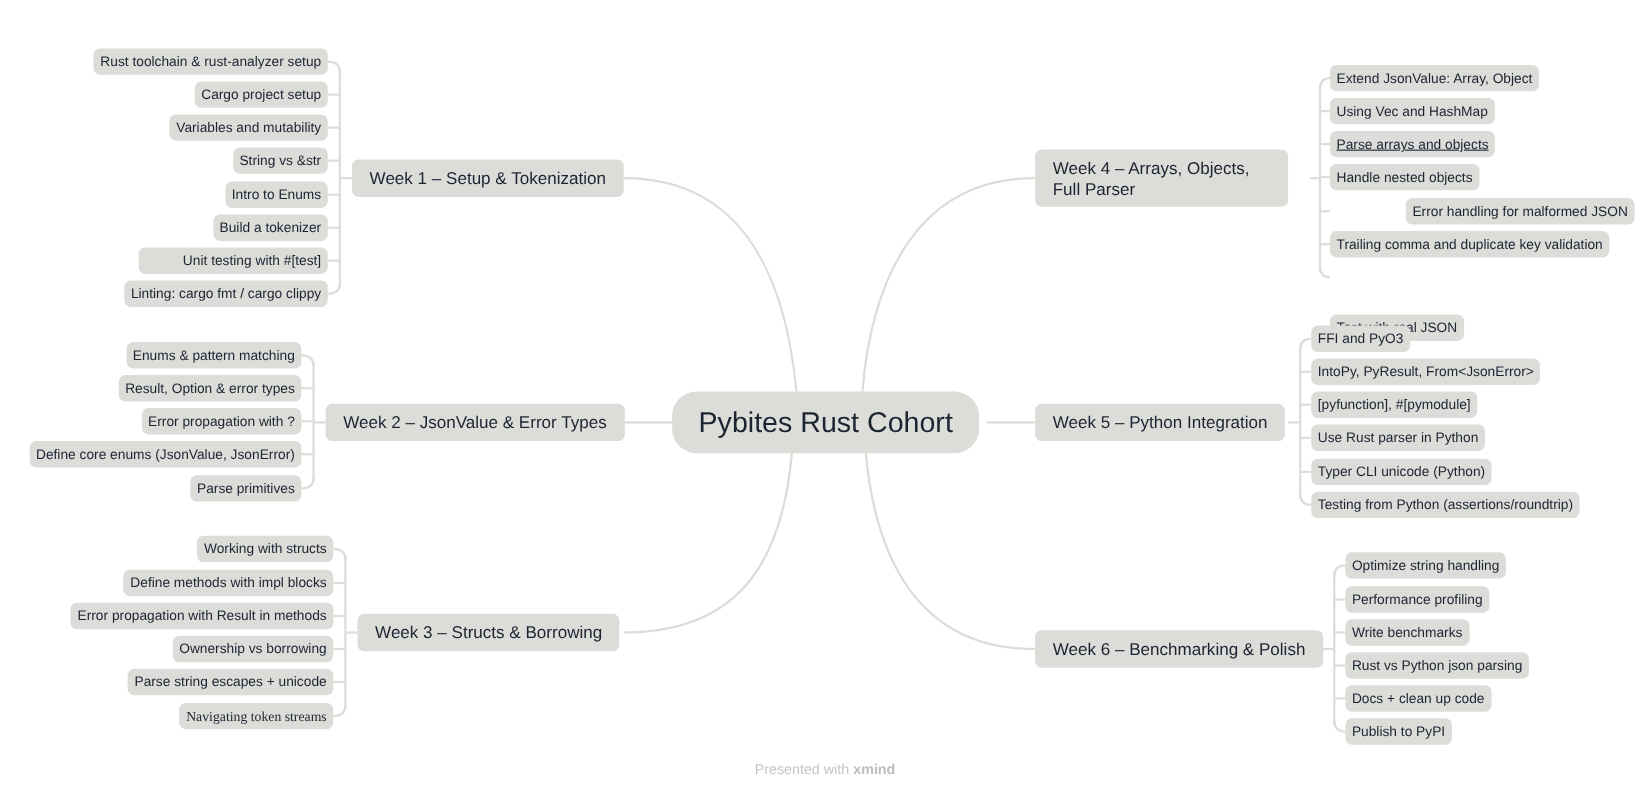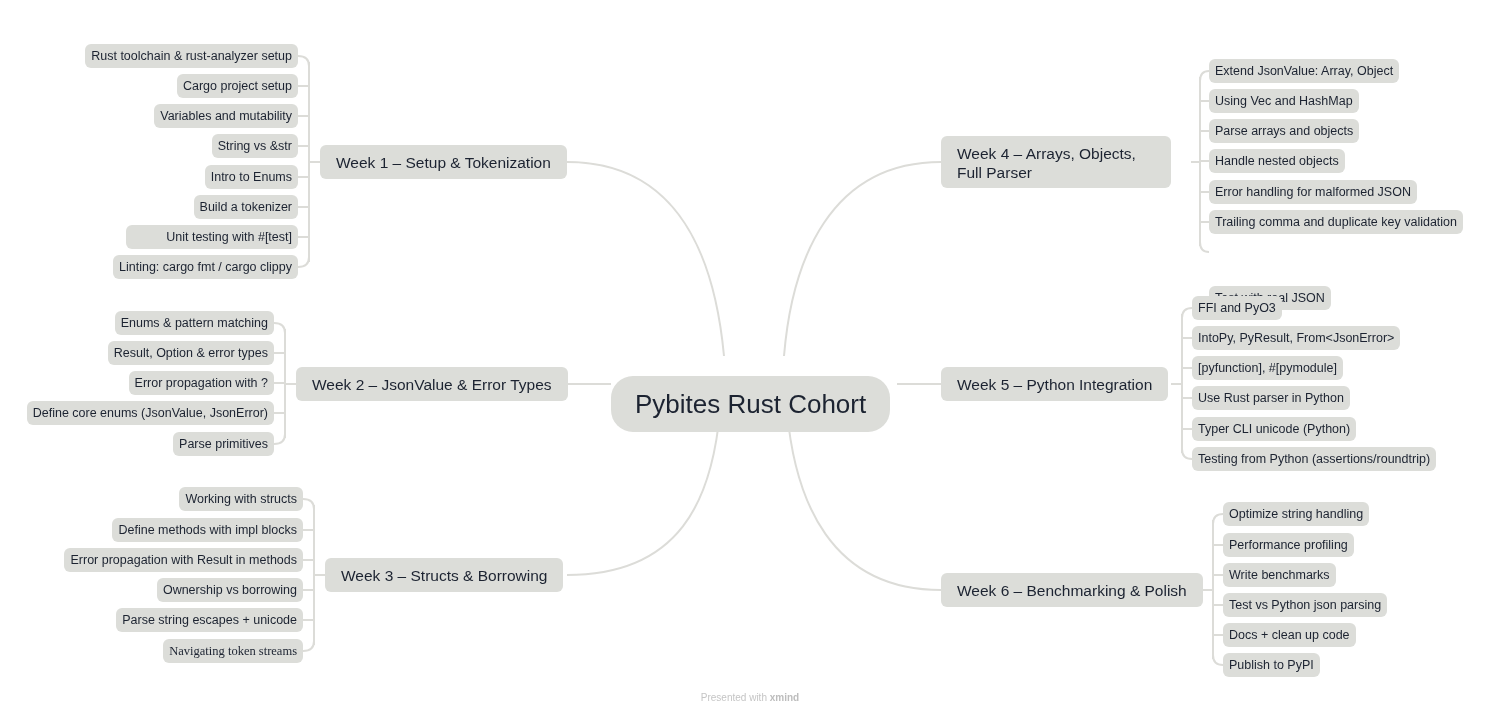--- a/index.html
+++ b/index.html
@@ -6,21 +6,21 @@
   body { width:1500px; height:722px; position:relative; overflow:hidden;
          font-family:"Liberation Sans", sans-serif; color:#18202e; }
   svg.lines { position:absolute; left:0; top:0; width:1500px; height:722px; }
   .node { position:absolute; background:#dcddd9; border-radius:6px; box-sizing:border-box;
           white-space:nowrap; color:#1c2331; }
   .central { font-size:26px; padding:0 24px; height:56px; line-height:56px; border-radius:7px; }
   .main { font-size:15.5px; padding:0 16px; height:34px; line-height:35px; }
   .main.two { white-space:normal; line-height:19px; padding:8px 16px; height:52px; width:230px; }
   .sub { font-size:12.5px; padding:0 6px; height:24px; line-height:24px; border-radius:6px; }
   .footer { position:absolute; left:0; width:1500px; top:692px; text-align:center;
-            font-size:10px; color:#c5c5c5; }
+            font-size:13px; color:#c5c5c5; }
   .footer b { color:#bdbdbd; font-weight:bold; }
 </style>
 </head>
 <body>
 
 <svg class="lines" viewBox="0 0 1500 722">
   <g fill="none" stroke="#dcdcd8" stroke-width="2">
 
     <path d="M567,162 C680,162 715,260 724,356"></path>
     <path d="M567,384 L611,384"></path>
@@ -80,21 +80,21 @@
     <path d="M1213,520 L1213,659"></path>
     <path d="M1223,514 Q1213,514 1213,524"></path>
       <path d="M1223,545 L1213,545"></path>
       <path d="M1223,575 L1213,575"></path>
       <path d="M1223,605 L1213,605"></path>
       <path d="M1223,635 L1213,635"></path>
       <path d="M1223,665 Q1213,665 1213,655"></path>
   </g>
 </svg>
 
-<div class="node central" style="left:611px;top:376px;border-radius:22px;">Pybites Rust Cohort</div>
+<div class="node central" style="left:611px;top:356px;border-radius:22px;">Pybites Rust Cohort</div>
 
 <div class="node main" style="left:320px;top:145px;">Week 1 – Setup &amp; Tokenization</div>
 <div class="node main" style="left:296px;top:367px;">Week 2 – JsonValue &amp; Error Types</div>
 <div class="node main" style="left:325px;top:558px;">Week 3 – Structs &amp; Borrowing</div>
 <div class="node main two" style="left:941px;top:136px;">Week 4 – Arrays, Objects, Full Parser</div>
 <div class="node main" style="left:941px;top:367px;">Week 5 – Python Integration</div>
 <div class="node main" style="left:941px;top:573px;">Week 6 – Benchmarking &amp; Polish</div>
 
 <div class="node sub" style="right:1202px;top:44px;">Rust toolchain &amp; rust-analyzer setup</div>
 <div class="node sub" style="right:1202px;top:74px;">Cargo project setup</div>
@@ -113,36 +113,36 @@
 
 <div class="node sub" style="right:1197px;top:487px;">Working with structs</div>
 <div class="node sub" style="right:1197px;top:518px;">Define methods with impl blocks</div>
 <div class="node sub" style="right:1197px;top:548px;">Error propagation with Result in methods</div>
 <div class="node sub" style="right:1197px;top:578px;">Ownership vs borrowing</div>
 <div class="node sub" style="right:1197px;top:608px;">Parse string escapes + unicode</div>
 <div class="node sub" style="right:1197px;top:639px;font-family:Liberation Serif, serif;">Navigating token streams</div>
 
 <div class="node sub" style="left:1209px;top:59px;">Extend JsonValue: Array, Object</div>
 <div class="node sub" style="left:1209px;top:89px;">Using Vec and HashMap</div>
-<div class="node sub" style="left:1209px;top:119px;">Parse arrays and objects</div>
+<div class="node sub" style="left:1209px;top:119px;text-decoration:underline;">Parse arrays and objects</div>
 <div class="node sub" style="left:1209px;top:149px;">Handle nested objects</div>
-<div class="node sub" style="left:1209px;top:180px;">Error handling for malformed JSON</div>
+<div class="node sub" style="left:1278px;top:180px;">Error handling for malformed JSON</div>
 <div class="node sub" style="left:1209px;top:210px;">Trailing comma and duplicate key validation</div>
 <div class="node sub" style="left:1209px;top:240px;margin-top:46px;">Test with real JSON</div>
 
 <div class="node sub" style="left:1192px;top:296px;">FFI and PyO3</div>
 <div class="node sub" style="left:1192px;top:326px;">IntoPy, PyResult, From&lt;JsonError&gt;</div>
 <div class="node sub" style="left:1192px;top:356px;">[pyfunction], #[pymodule]</div>
 <div class="node sub" style="left:1192px;top:386px;">Use Rust parser in Python</div>
 <div class="node sub" style="left:1192px;top:417px;">Typer CLI unicode (Python)</div>
 <div class="node sub" style="left:1192px;top:447px;">Testing from Python (assertions/roundtrip)</div>
 
 <div class="node sub" style="left:1223px;top:502px;">Optimize string handling</div>
 <div class="node sub" style="left:1223px;top:533px;">Performance profiling</div>
 <div class="node sub" style="left:1223px;top:563px;">Write benchmarks</div>
-<div class="node sub" style="left:1223px;top:593px;">Test vs Python json parsing</div>
+<div class="node sub" style="left:1223px;top:593px;">Rust vs Python json parsing</div>
 <div class="node sub" style="left:1223px;top:623px;">Docs + clean up code</div>
 <div class="node sub" style="left:1223px;top:653px;">Publish to PyPI</div>
 
 <div class="footer">
   <span>Presented with</span>
   <b>xmind</b>
 </div>
 
 </body></html>

